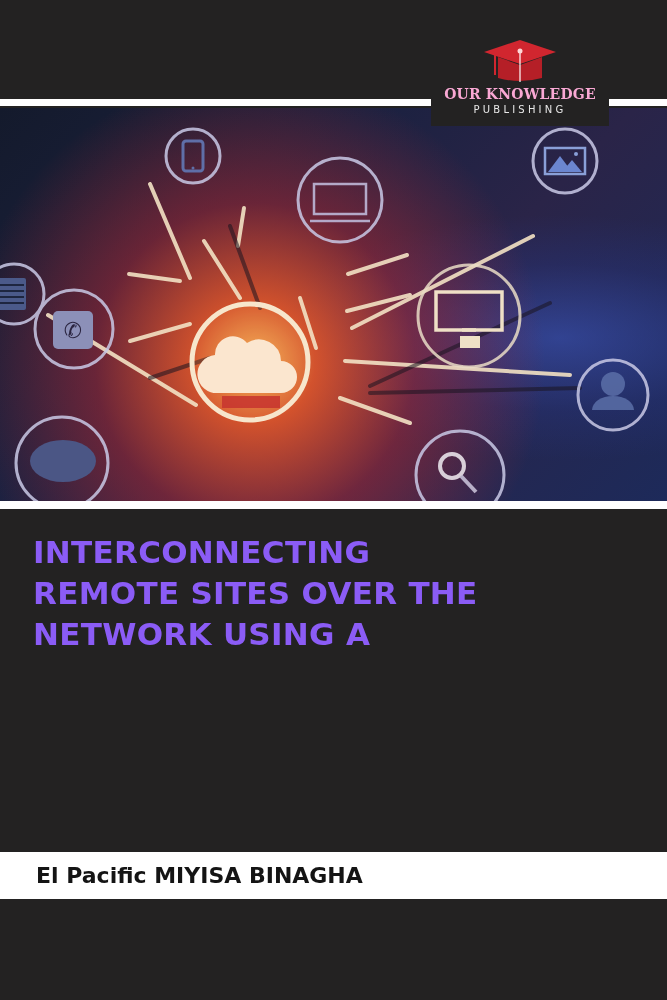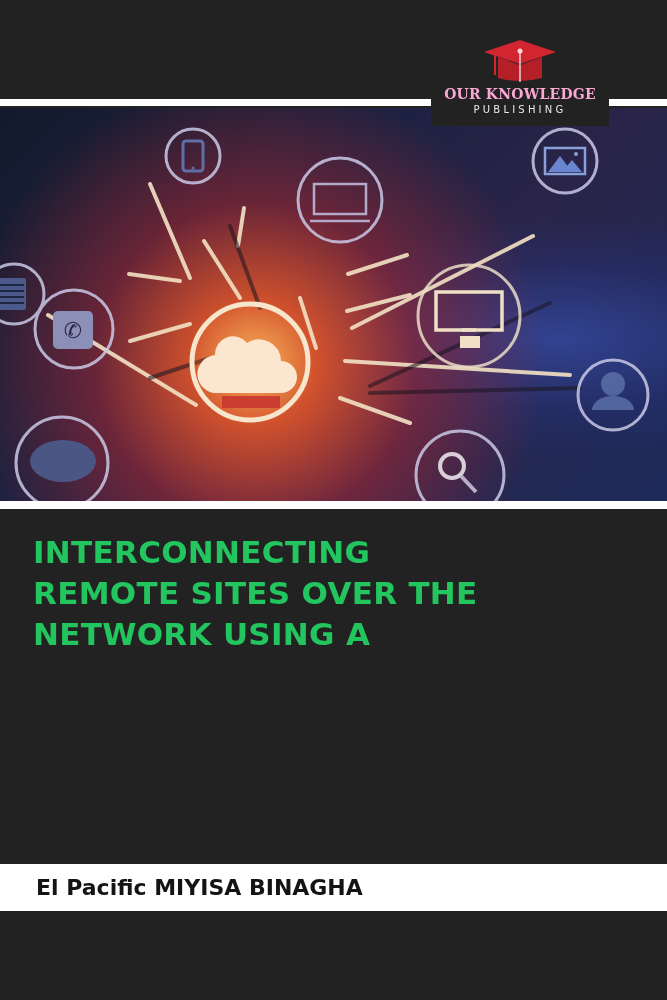--- a/index.html
+++ b/index.html
@@ -35,28 +35,28 @@
   .logo-sub {
     font-family: "DejaVu Sans", sans-serif; color: #e8e8e8;
     font-size: 10px; letter-spacing: 3.2px; margin-top: 2px;
   }
 
   .bottom-stripe { position: absolute; left: 0; top: 501px; width: 667px; height: 8px; background: #ffffff; }
 
   .title {
     position: absolute; left: 33px; top: 532px; width: 620px;
     font-family: "DejaVu Sans", sans-serif; font-weight: bold;
-    font-size: 31px; line-height: 41px; color: #22c55e;
+    font-size: 31px; line-height: 41px; color: #8b5cf6;
     margin: 0; letter-spacing: 0.3px;
   }
   .title span { display: block; white-space: nowrap; }
 
   .author-band {
     position: absolute; left: 0; top: 852px; width: 667px; height: 47px; background: #ffffff;
-    display: flex; align-items: center; margin-top: 12px;
+    display: flex; align-items: center;
   }
   .author {
     margin-left: 36px; font-family: "DejaVu Sans", sans-serif; font-weight: bold;
     font-size: 22px; color: #141414; white-space: nowrap;
   }
 
   .watermark-bar {
     position: absolute; left: 158px; top: 961px; width: 509px; height: 39px; background: #c8c8c8;
   }
   .watermark-text {

